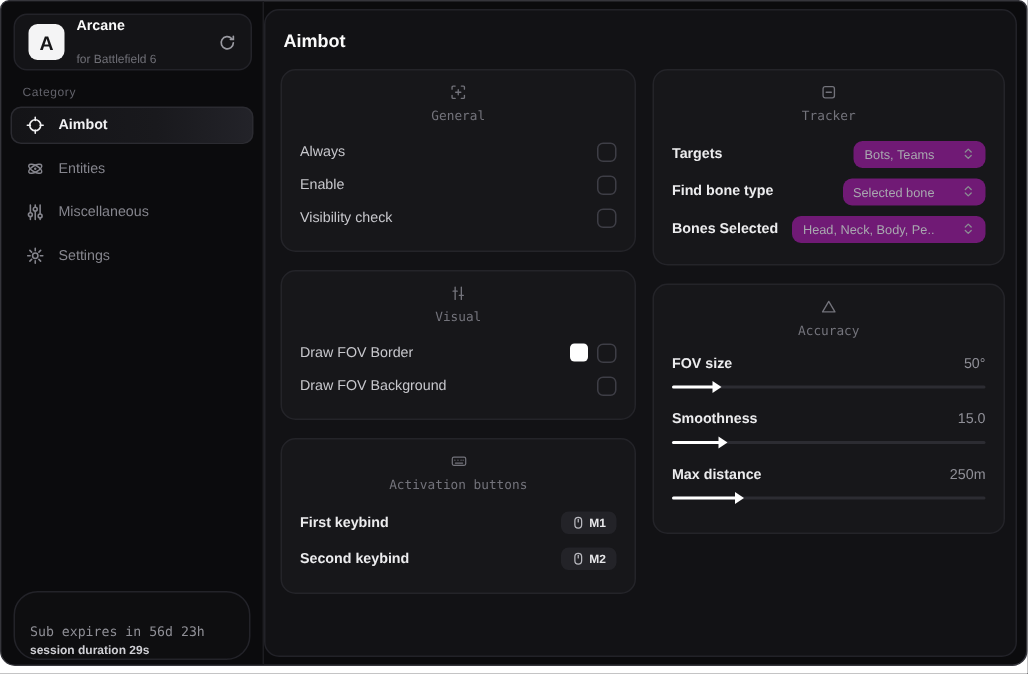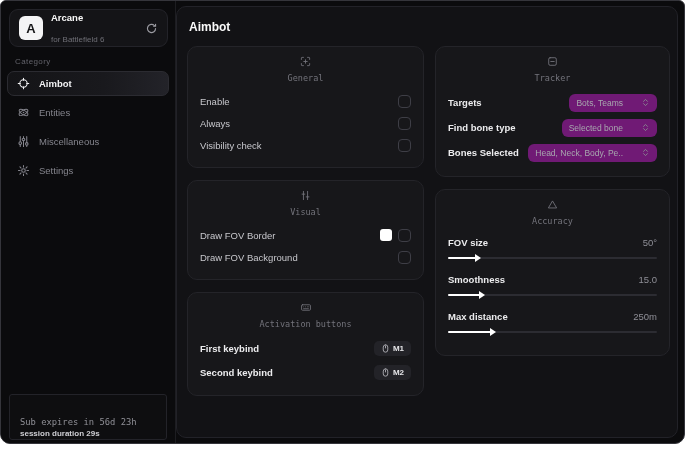--- a/index.html
+++ b/index.html
@@ -18,21 +18,21 @@
   .logo-sub { font-size:8px; color:#6f6f76; }
   .logo-refresh { margin-left:auto; color:#9a9aa1; display:flex; }
   .cat-label { position:absolute; left:14px; top:56px; font-size:8px; color:#62626a; letter-spacing:.4px; }
   .menu { position:absolute; left:6px; right:6px; top:70px; }
   .menu-item { height:25px; border-radius:7px; display:flex; align-items:center; gap:9px; padding:0 9px;
                color:#85858d; font-size:9.5px; margin-bottom:4px; border:1px solid transparent; cursor:pointer; }
   .menu-item.active { background:linear-gradient(90deg,#141417 0%,#19191d 60%,#232329 100%);
                       border:1px solid #2b2b31; color:#f2f2f4; font-weight:bold; }
   .menu-item .micon { display:flex; }
   .sub-card { position:absolute; left:8px; right:8px; bottom:3px; height:37px; border:1px solid #232329;
-              border-radius:3px; background:#0e0e10; padding:22px 10px; }
+              border-radius:16px; background:#0e0e10; padding:22px 10px; }
   .sub-line1 { font-family:"DejaVu Sans Mono", monospace; font-size:8.8px; color:#8f8f96; }
   .sub-line2 { font-size:8px; font-weight:bold; color:#cfcfd4; margin-top:2px; }
 
   
   .main { position:absolute; left:175px; top:5px; right:6px; bottom:5px; background:#121215;
           border:1px solid #222228; border-radius:10px; }
   .page-title { position:absolute; left:12px; top:13px; font-size:12px; font-weight:bold; color:#fafafa; }
   .col-left  { position:absolute; left:10px;  top:39px; width:237px; }
   .col-right { position:absolute; left:258px; top:39px; width:235px; }
   .card { background:#17171a; border:1px solid #242429; border-radius:10px; padding:9px 12px 11px; margin-bottom:12px; }
@@ -139,25 +139,25 @@
       <div class="card">
         <div class="card-head">
           <span>
             <svg width="11" height="11" viewBox="0 0 16 16" fill="none" stroke="currentColor" stroke-width="1.3" stroke-linecap="round">
               <path d="M2 5V3a1 1 0 0 1 1-1h2M11 2h2a1 1 0 0 1 1 1v2M14 11v2a1 1 0 0 1-1 1h-2M5 14H3a1 1 0 0 1-1-1v-2M8 5.5v5M5.5 8h5"></path>
             </svg>
           </span>
           <span>General</span>
         </div>
         <div class="row">
+          <span class="row-lbl">Always</span>
+          <span class="checkbox"></span>
+        </div>
+        <div class="row">
           <span class="row-lbl">Enable</span>
-          <span class="checkbox"></span>
-        </div>
-        <div class="row">
-          <span class="row-lbl">Always</span>
           <span class="checkbox"></span>
         </div>
         <div class="row">
           <span class="row-lbl">Visibility check</span>
           <span class="checkbox"></span>
         </div>
       </div>
 
       <div class="card">
         <div class="card-head">

